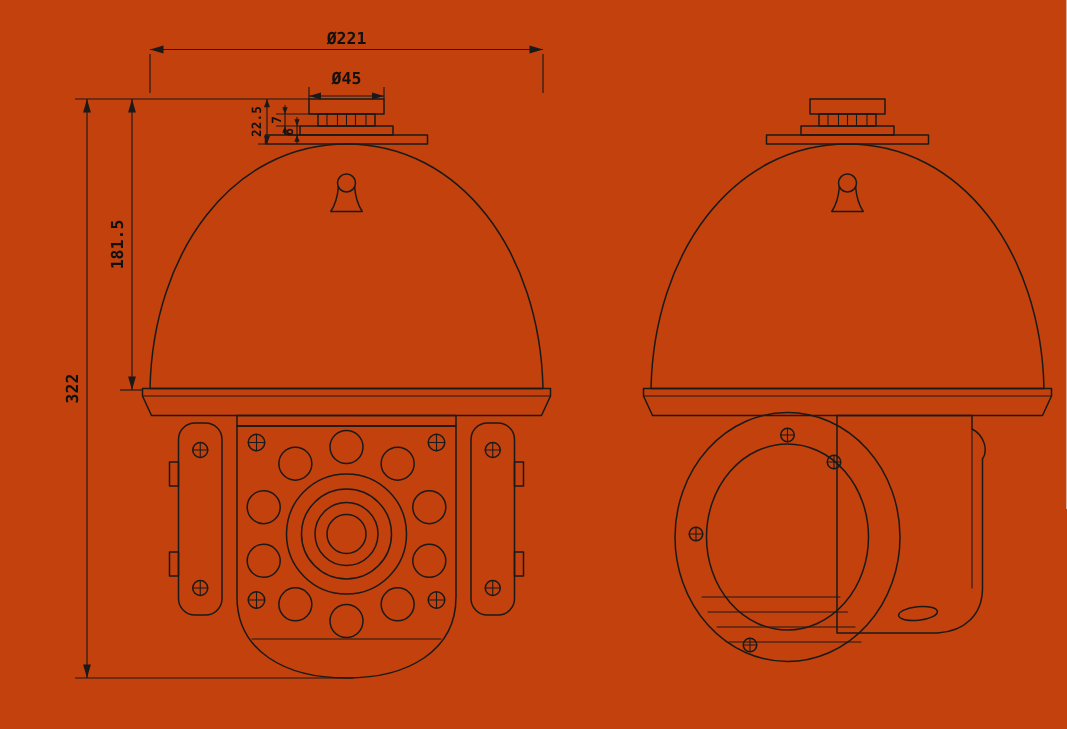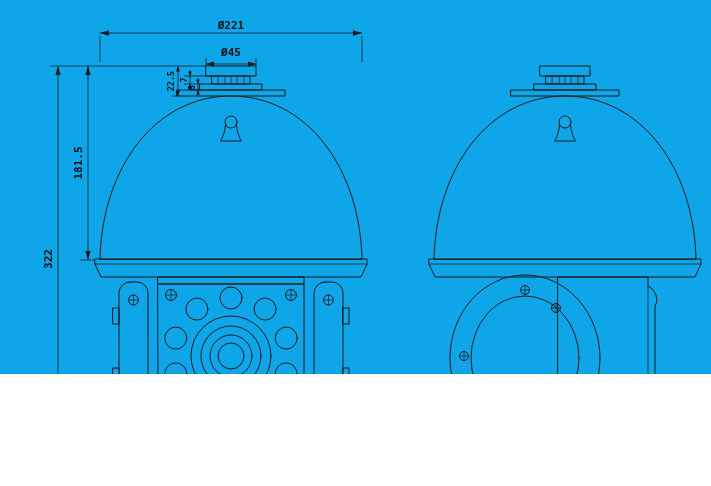--- a/index.html
+++ b/index.html
@@ -1,16 +1,16 @@
 <!DOCTYPE html>
 <html><head>
 <meta charset="utf-8">
 <style>
   html,body{margin:0;padding:0;background:#ffffff;}
-  .canvas{position:relative;width:711px;height:374px;background:#0ea5e9;overflow:hidden;}
+  .canvas{position:relative;width:711px;height:486px;background:#c2410c;overflow:hidden;}
   svg{display:block;}
   .ln{fill:none;stroke:#1a1a1a;stroke-width:1;stroke-linejoin:round;stroke-linecap:round;}
   .thin{stroke-width:0.7;}
   .dim{fill:none;stroke:#1a1a1a;stroke-width:0.75;stroke-linecap:butt;}
   .arrow{fill:#1a1a1a;stroke:none;}
   .dim-text{font-family:"DejaVu Sans Mono","Liberation Mono",monospace;font-size:11px;font-weight:700;fill:#111111;}
   .dim-text-sm{font-size:8.5px;}
 </style>
 </head>
 <body>

